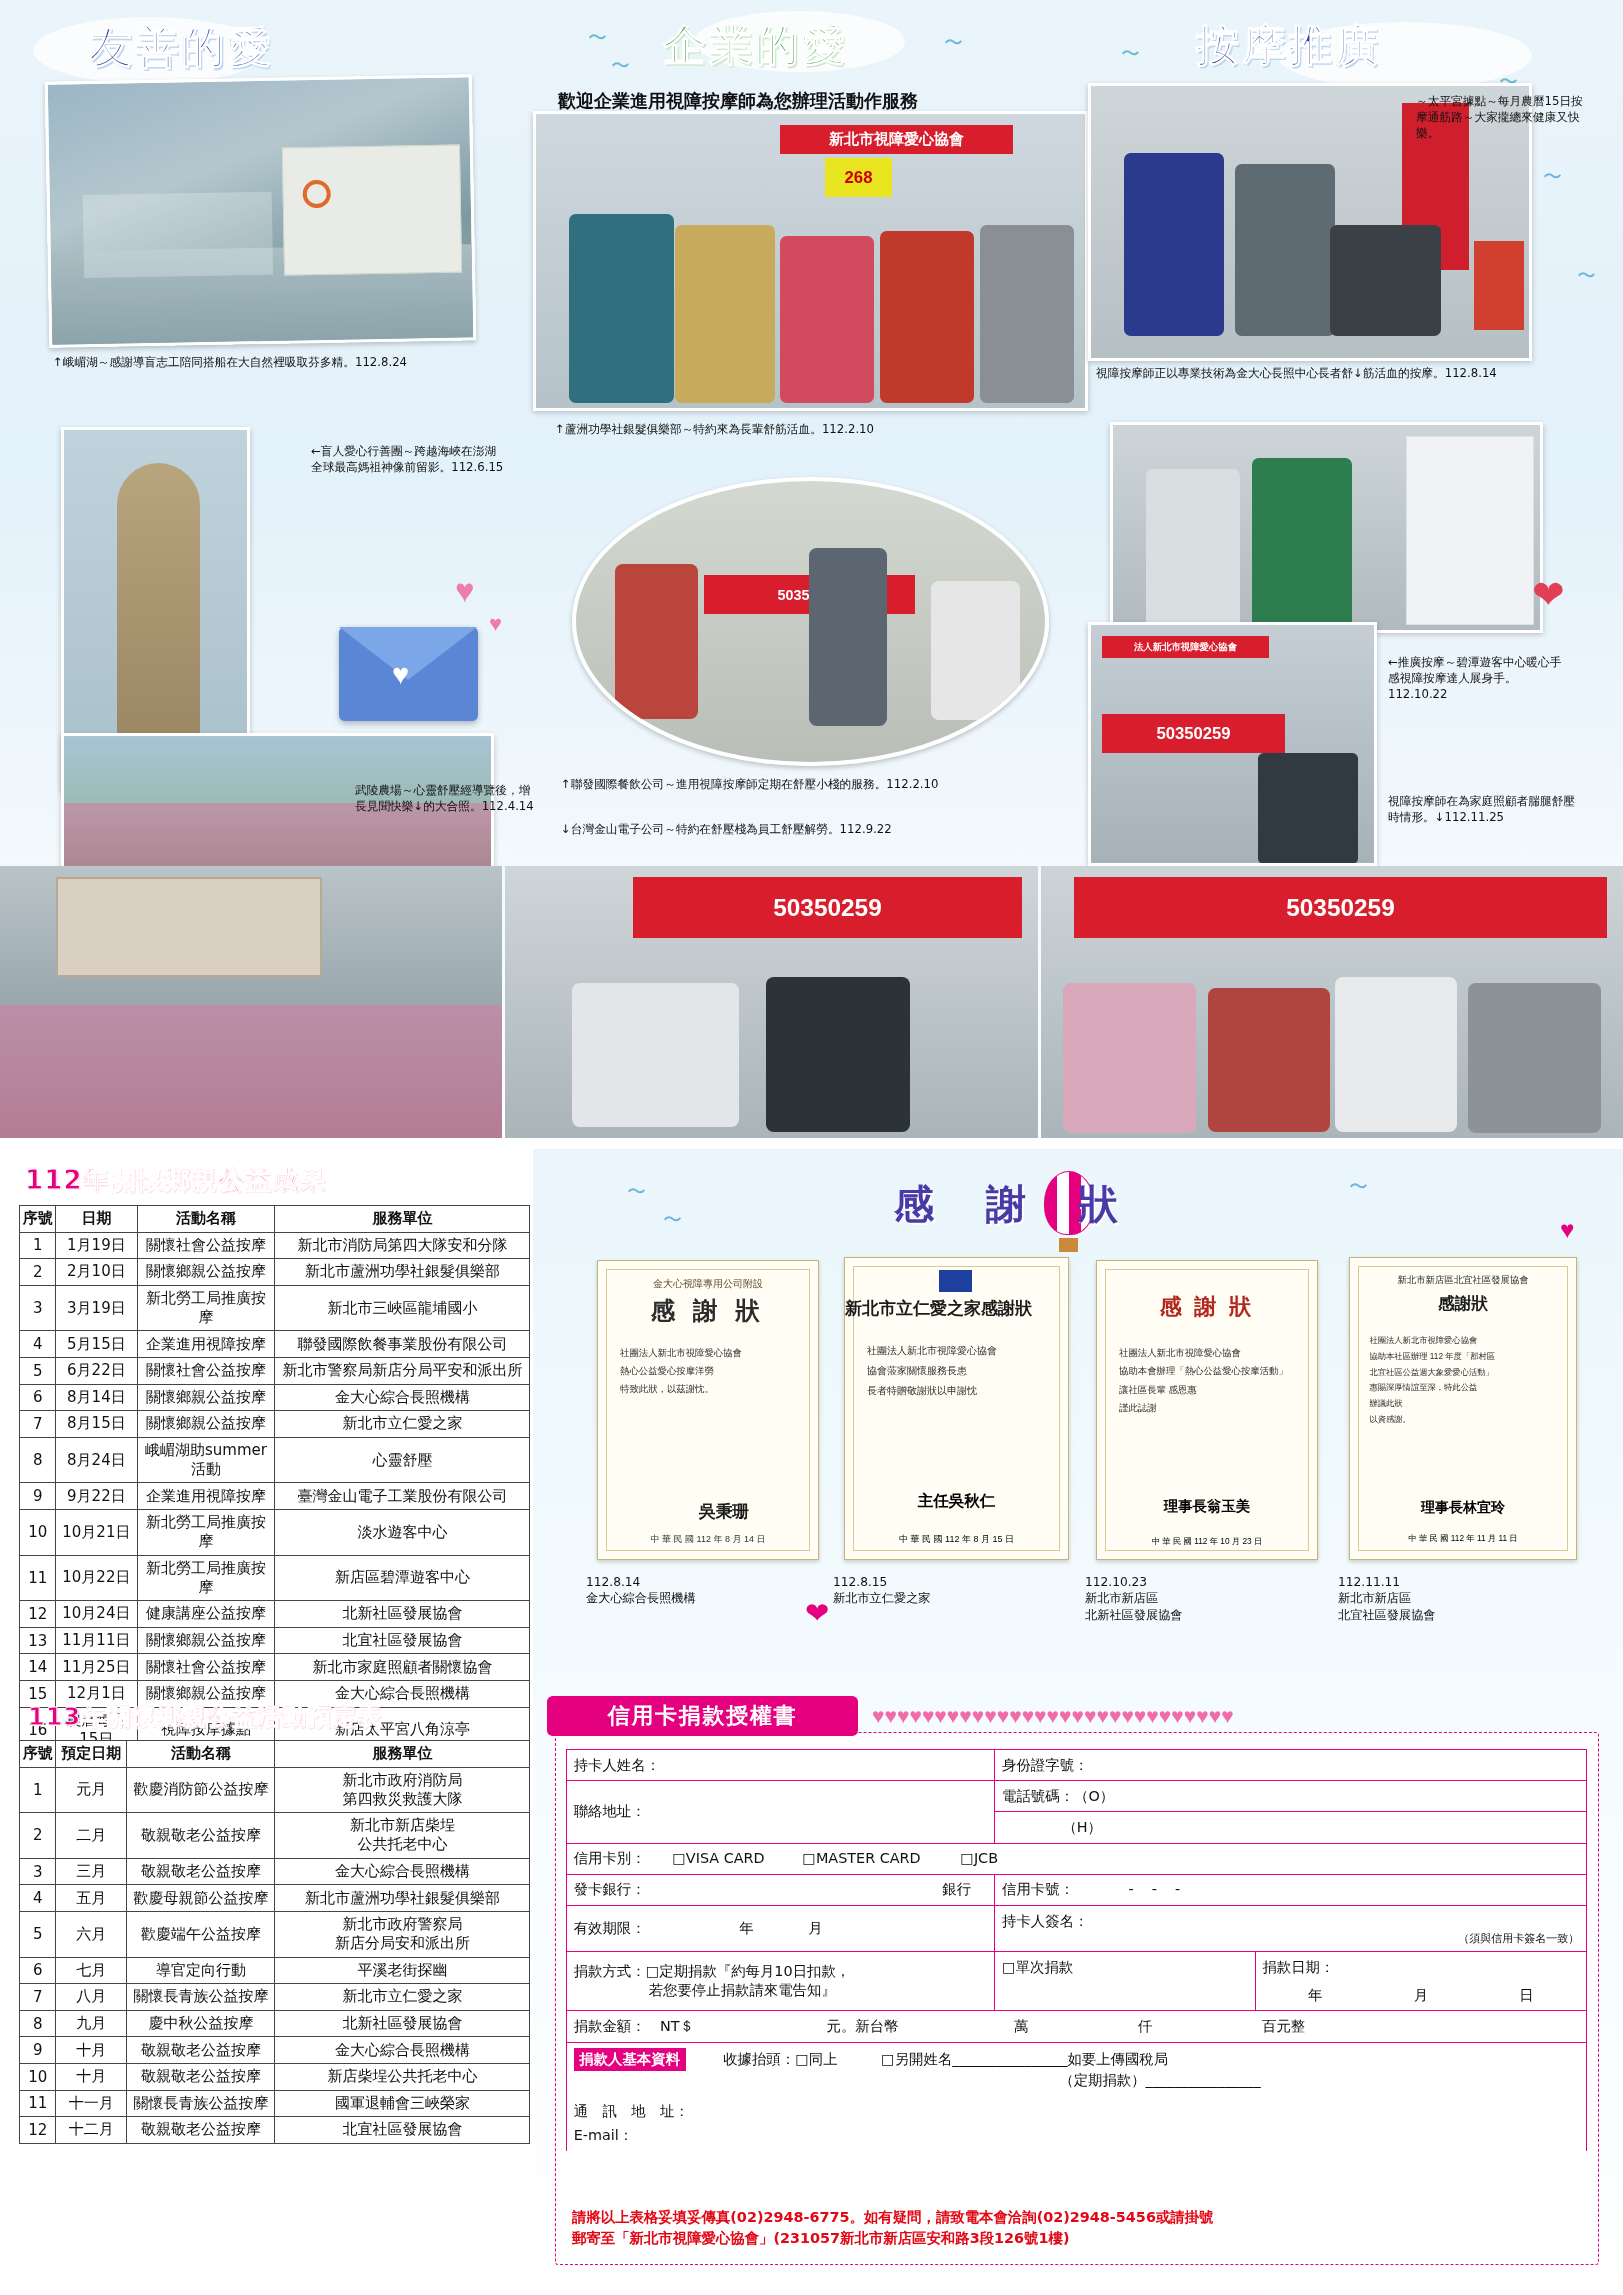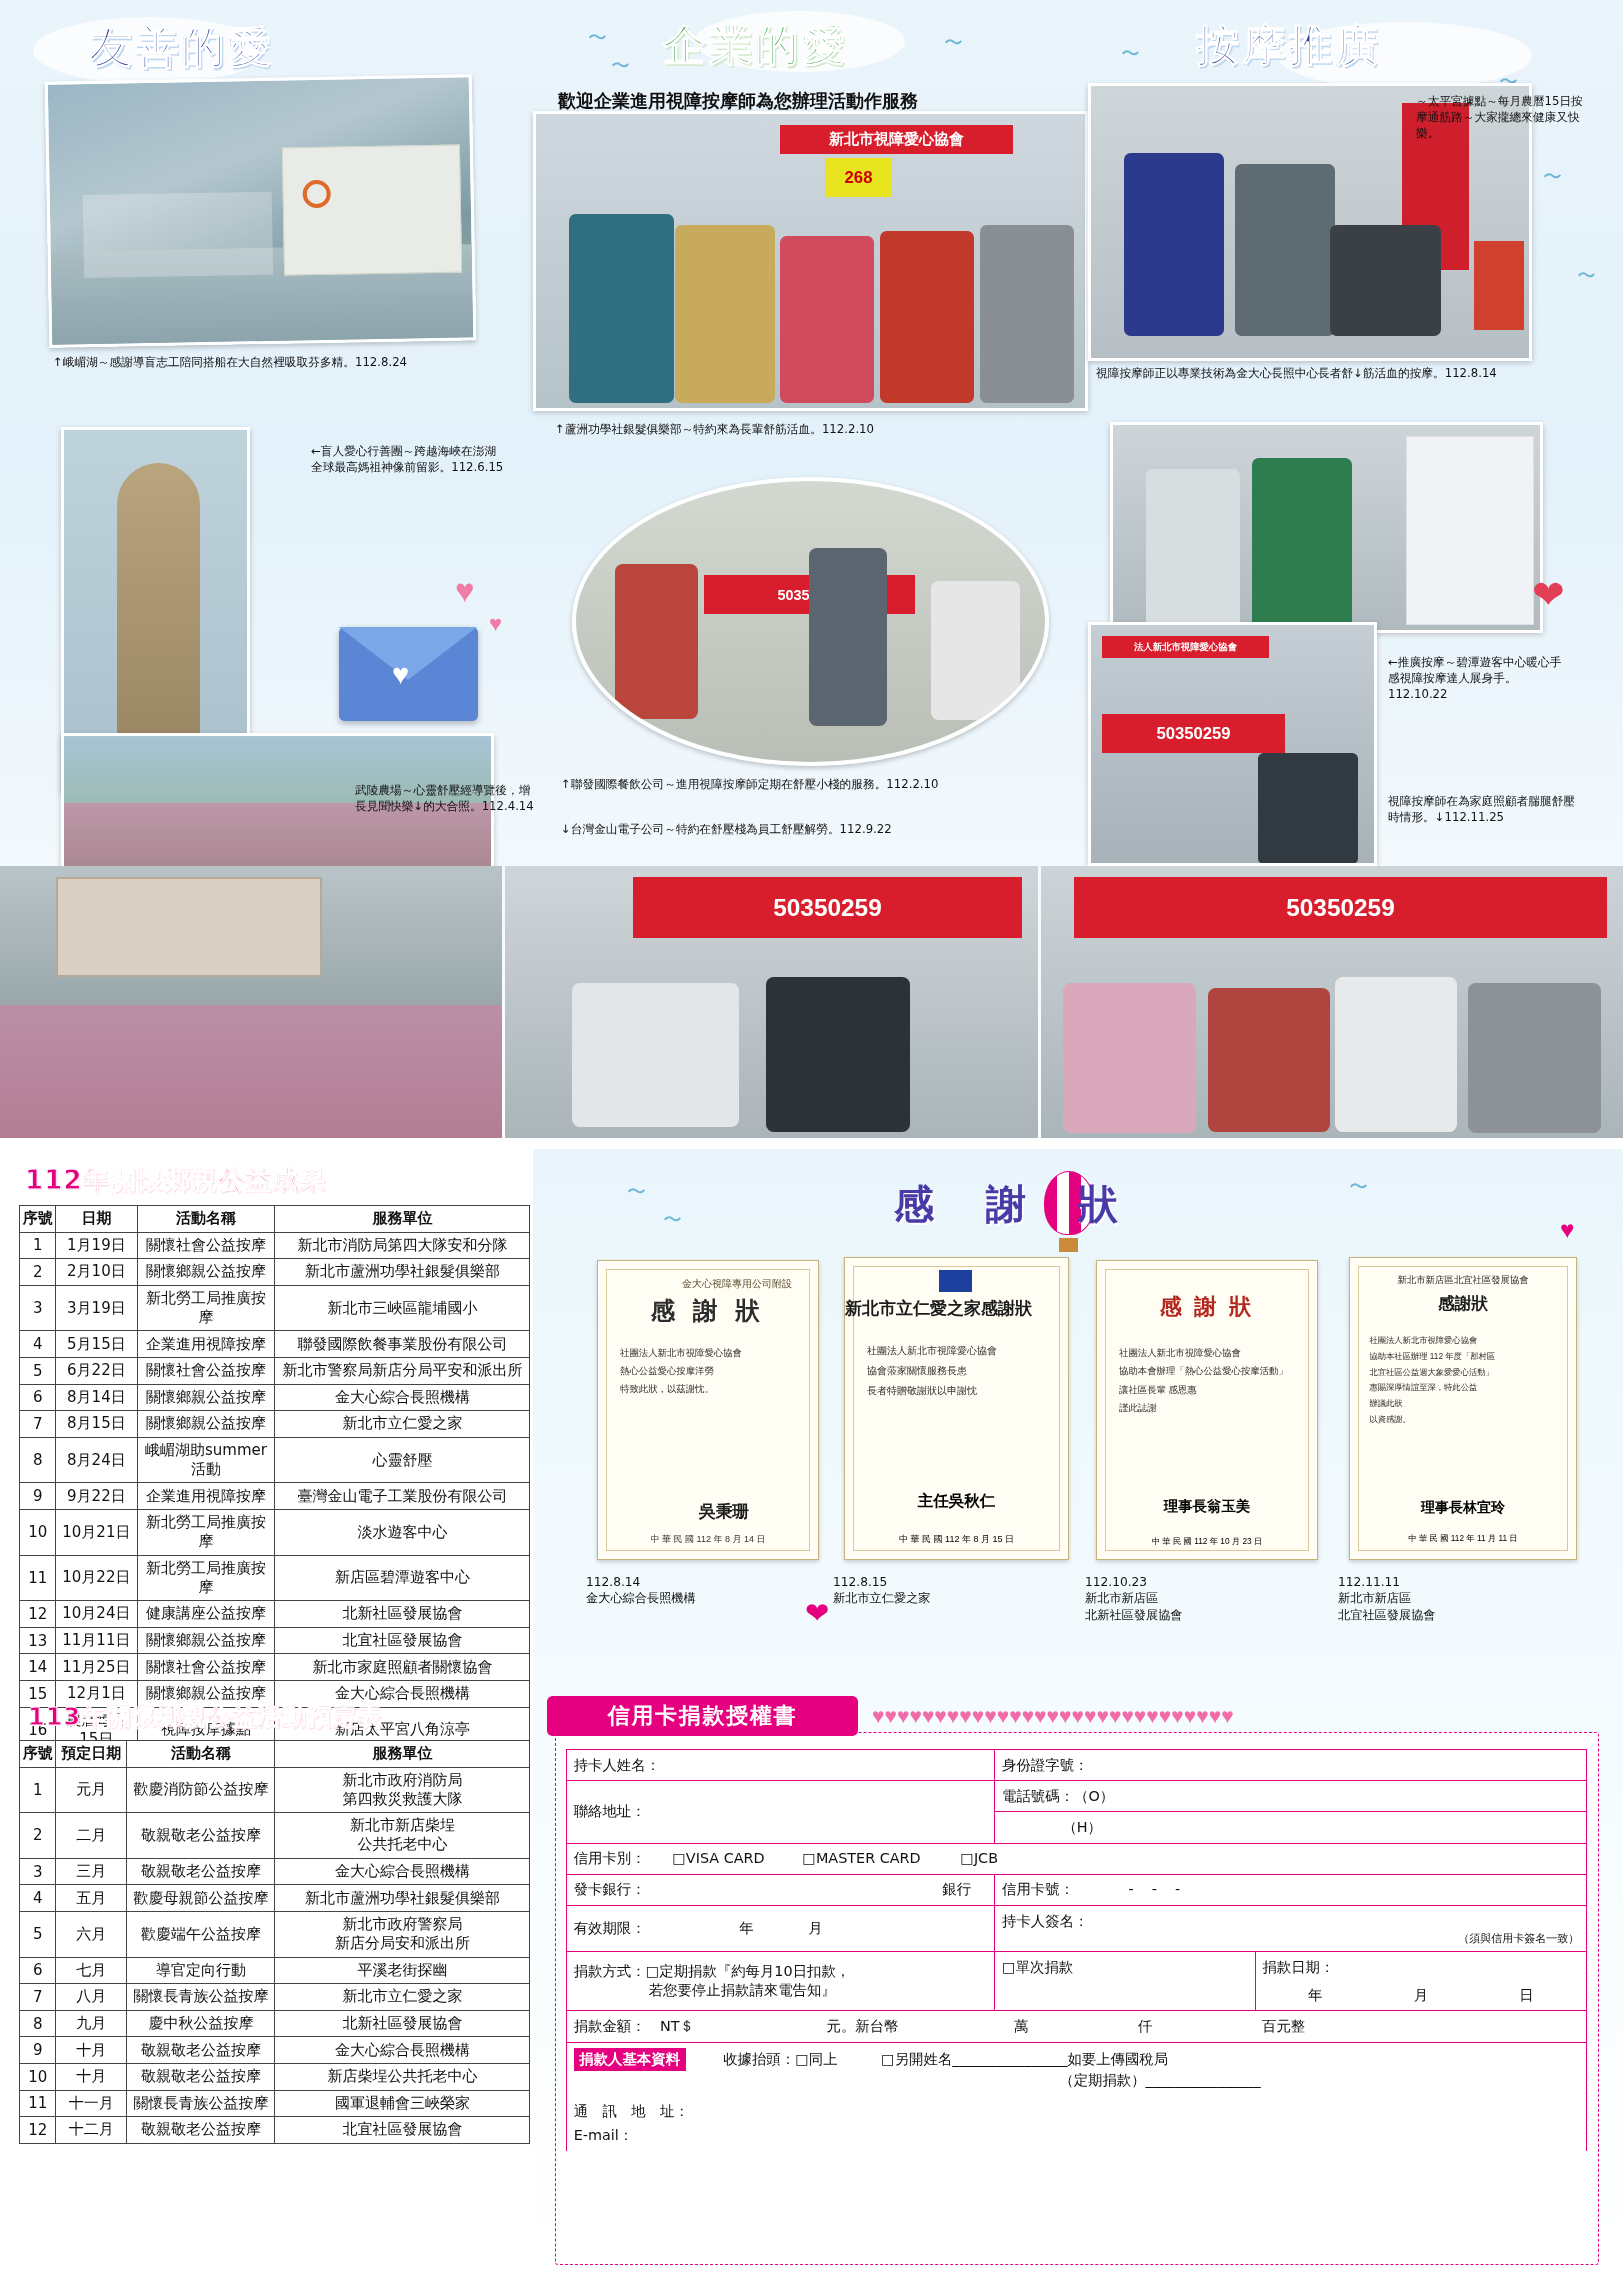--- a/index.html
+++ b/index.html
@@ -433,21 +433,21 @@
   <div class="bird" style="left:663px;top:1210px;">〜</div>
   <div class="bird" style="left:1349px;top:1177px;">〜</div>
   <div class="balloon" style="left:1044px;top:1171px;width:50px;height:64px;background:linear-gradient(90deg,#e4007f 0 25%,#fff 25% 50%,#e4007f 50% 75%,#fff 75% 100%);border-radius:50% 50% 45% 45%;border:1.1px solid #e4007f;"></div>
   <div style="position:absolute;left:1059px;top:1238px;width:19px;height:14.4px;background:#c98b3a;"></div>
   <div style="position:absolute;left:1560px;top:1216px;font-size:24.4px;color:#e4007f;">♥</div>
 
   <div class="thanks-title" style="left:894px;top:1177px;">感 謝 狀</div>
 
   <div class="cert" style="left:597px;top:1260px;width:222px;height:300px;">
     <div class="cert-inner"></div>
-    <div style="position:absolute;left:0;top:15.5px;width:100%;text-align:center;font-size:10px;color:#5a4b2a;margin-left:29px;">金大心視障專用公司附設</div>
+    <div style="position:absolute;left:0;top:15.5px;width:100%;text-align:center;font-size:10px;color:#5a4b2a;">金大心視障專用公司附設</div>
     <div style="position:absolute;left:0;top:34px;width:100%;text-align:center;font-size:24.4px;font-weight:bold;letter-spacing:5.6px;color:#2c2c2c;">感 謝 狀</div>
     <div style="position:absolute;left:22px;top:83px;width:178px;font-size:9.4px;line-height:1.9;color:#2c2c2c;white-space:pre-line;">社團法人新北市視障愛心協會
 熱心公益愛心按摩洋勞
 特致此狀，以茲謝忱。</div>
     <div style="position:absolute;left:0;top:239px;width:100%;text-align:center;font-size:16.7px;font-weight:bold;color:#1b1b1b;padding-left:32px;">吳秉珊</div>
     <div style="position:absolute;left:0;top:272px;width:100%;text-align:center;font-size:9px;color:#333;">中 華 民 國 112 年 8 月 14 日</div>
   </div>
   <div class="cert-cap" style="left:586px;top:1574px;width:244px;white-space:pre-line;">112.8.14
 金大心綜合長照機構</div>
 
@@ -589,15 +589,19 @@
     </tr>
     <tr>
       <td colspan="2" style="border-top:none;border-bottom:none;">
         <div>通　訊　地　址：</div>
         <div style="margin-top:5.6px;">E-mail：</div>
       </td>
     </tr>
   </tbody>
     </table>
 
+  <div class="red-note">
+    <div>請將以上表格妥填妥傳真(02)2948-6775。如有疑問，請致電本會洽詢(02)2948-5456或請掛號</div>
+    <div>郵寄至「新北市視障愛心協會」(231057新北市新店區安和路3段126號1樓)</div>
+  </div>
 
 </div>
 
 
 </body></html>

